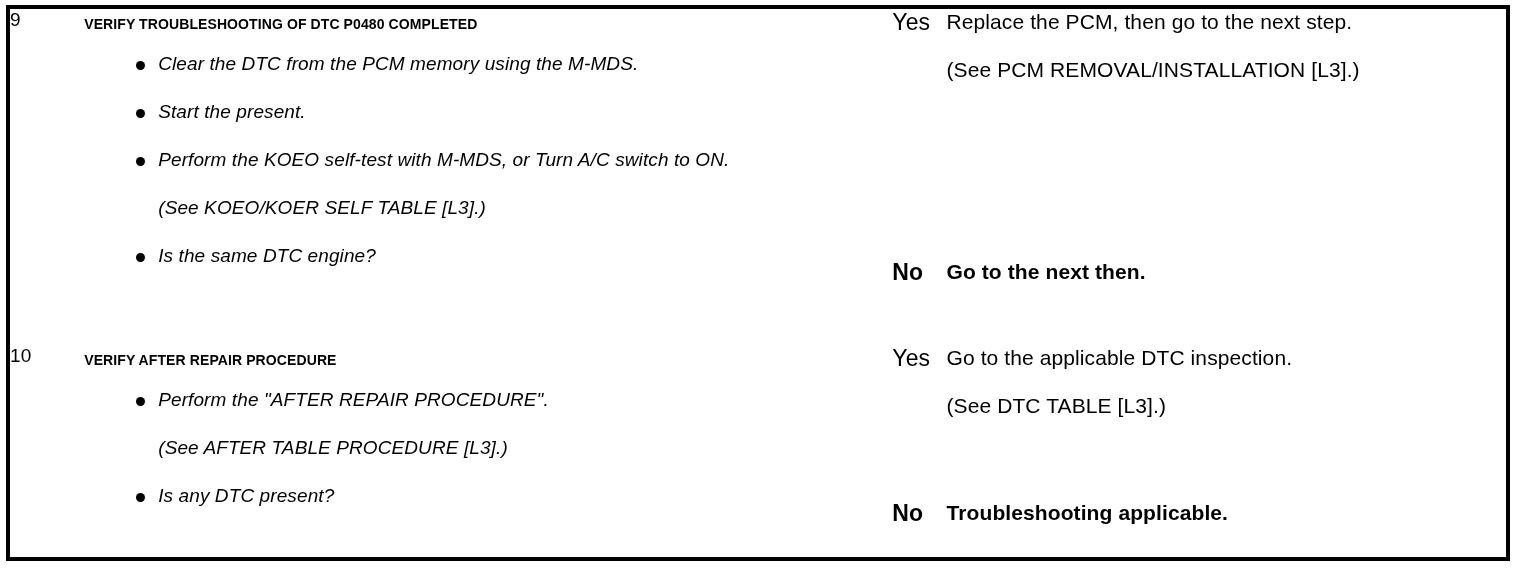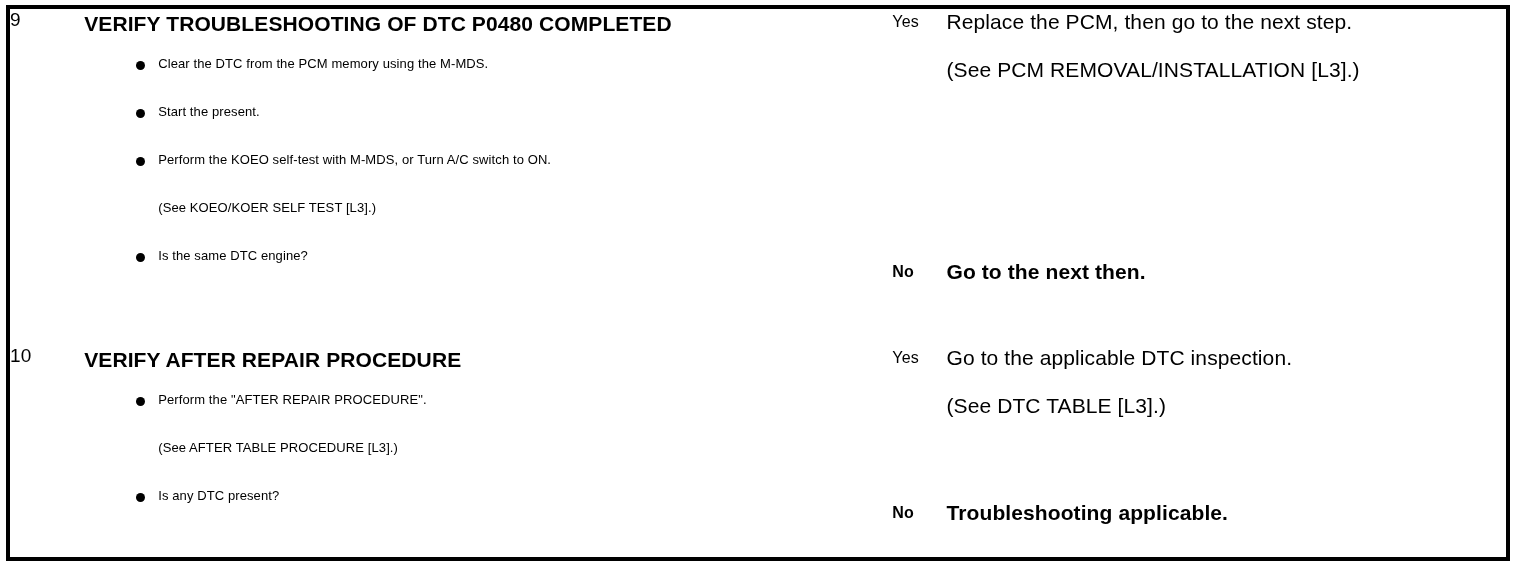--- a/index.html
+++ b/index.html
@@ -62,41 +62,42 @@
     letter-spacing: 0.2px;
   }
 
   
   .body-cell {
     border-right: 4px solid #000;
     padding: 6px 10px 8px 8px;
   }
 
   .proc-title {
-    font-size: 21px;
+    font-size: 14px;
     font-weight: bold;
     line-height: 26px;
     letter-spacing: 0.1px;
     margin: 2px 0 0 0;
     white-space: nowrap;
   }
 
   .proc-list {
     margin: 14px 0 0 0;
     padding: 0;
     list-style: none;
   }
 
   .proc-item {
     position: relative;
-    font-size: 13px;
+    font-size: 19px;
     line-height: 26px;
     letter-spacing: 0.1px;
     margin: 0 0 22px 0;
     padding-left: 74px;
+    font-style: italic;
   }
   .proc-item:last-child { margin-bottom: 0; }
 
   .proc-item.bulleted::before {
     content: "";
     position: absolute;
     left: 52px;
     top: 10px;
     width: 9px;
     height: 9px;
@@ -105,21 +106,21 @@
   }
 
   .proc-item.note {
     
   }
 
   
   .yn-cell {
     border-right: 3px solid #000;
     padding: 7px 0 0 6px;
-    font-size: 16px;
+    font-size: 23px;
     line-height: 26px;
     letter-spacing: 0.1px;
   }
 
   
   .ans-cell {
     padding: 7px 8px 8px 10px;
   }
 
   .ans-line {
@@ -159,21 +160,21 @@
             <li class="proc-item bulleted">
               <span>Clear the DTC from the PCM memory using the M-MDS.</span>
             </li>
             <li class="proc-item bulleted">
               <span>Start the present.</span>
             </li>
             <li class="proc-item bulleted">
               <span>Perform the KOEO self-test with M-MDS, or Turn A/C switch to ON.</span>
             </li>
             <li class="proc-item note">
-              <span>(See KOEO/KOER SELF TEST [L3].)</span>
+              <span>(See KOEO/KOER SELF TABLE [L3].)</span>
             </li>
             <li class="proc-item bulleted">
               <span>Is the same DTC engine?</span>
             </li>
           </ul>
         </td>
 
         <td class="yn-cell">
           <span>Yes</span>
         </td>

